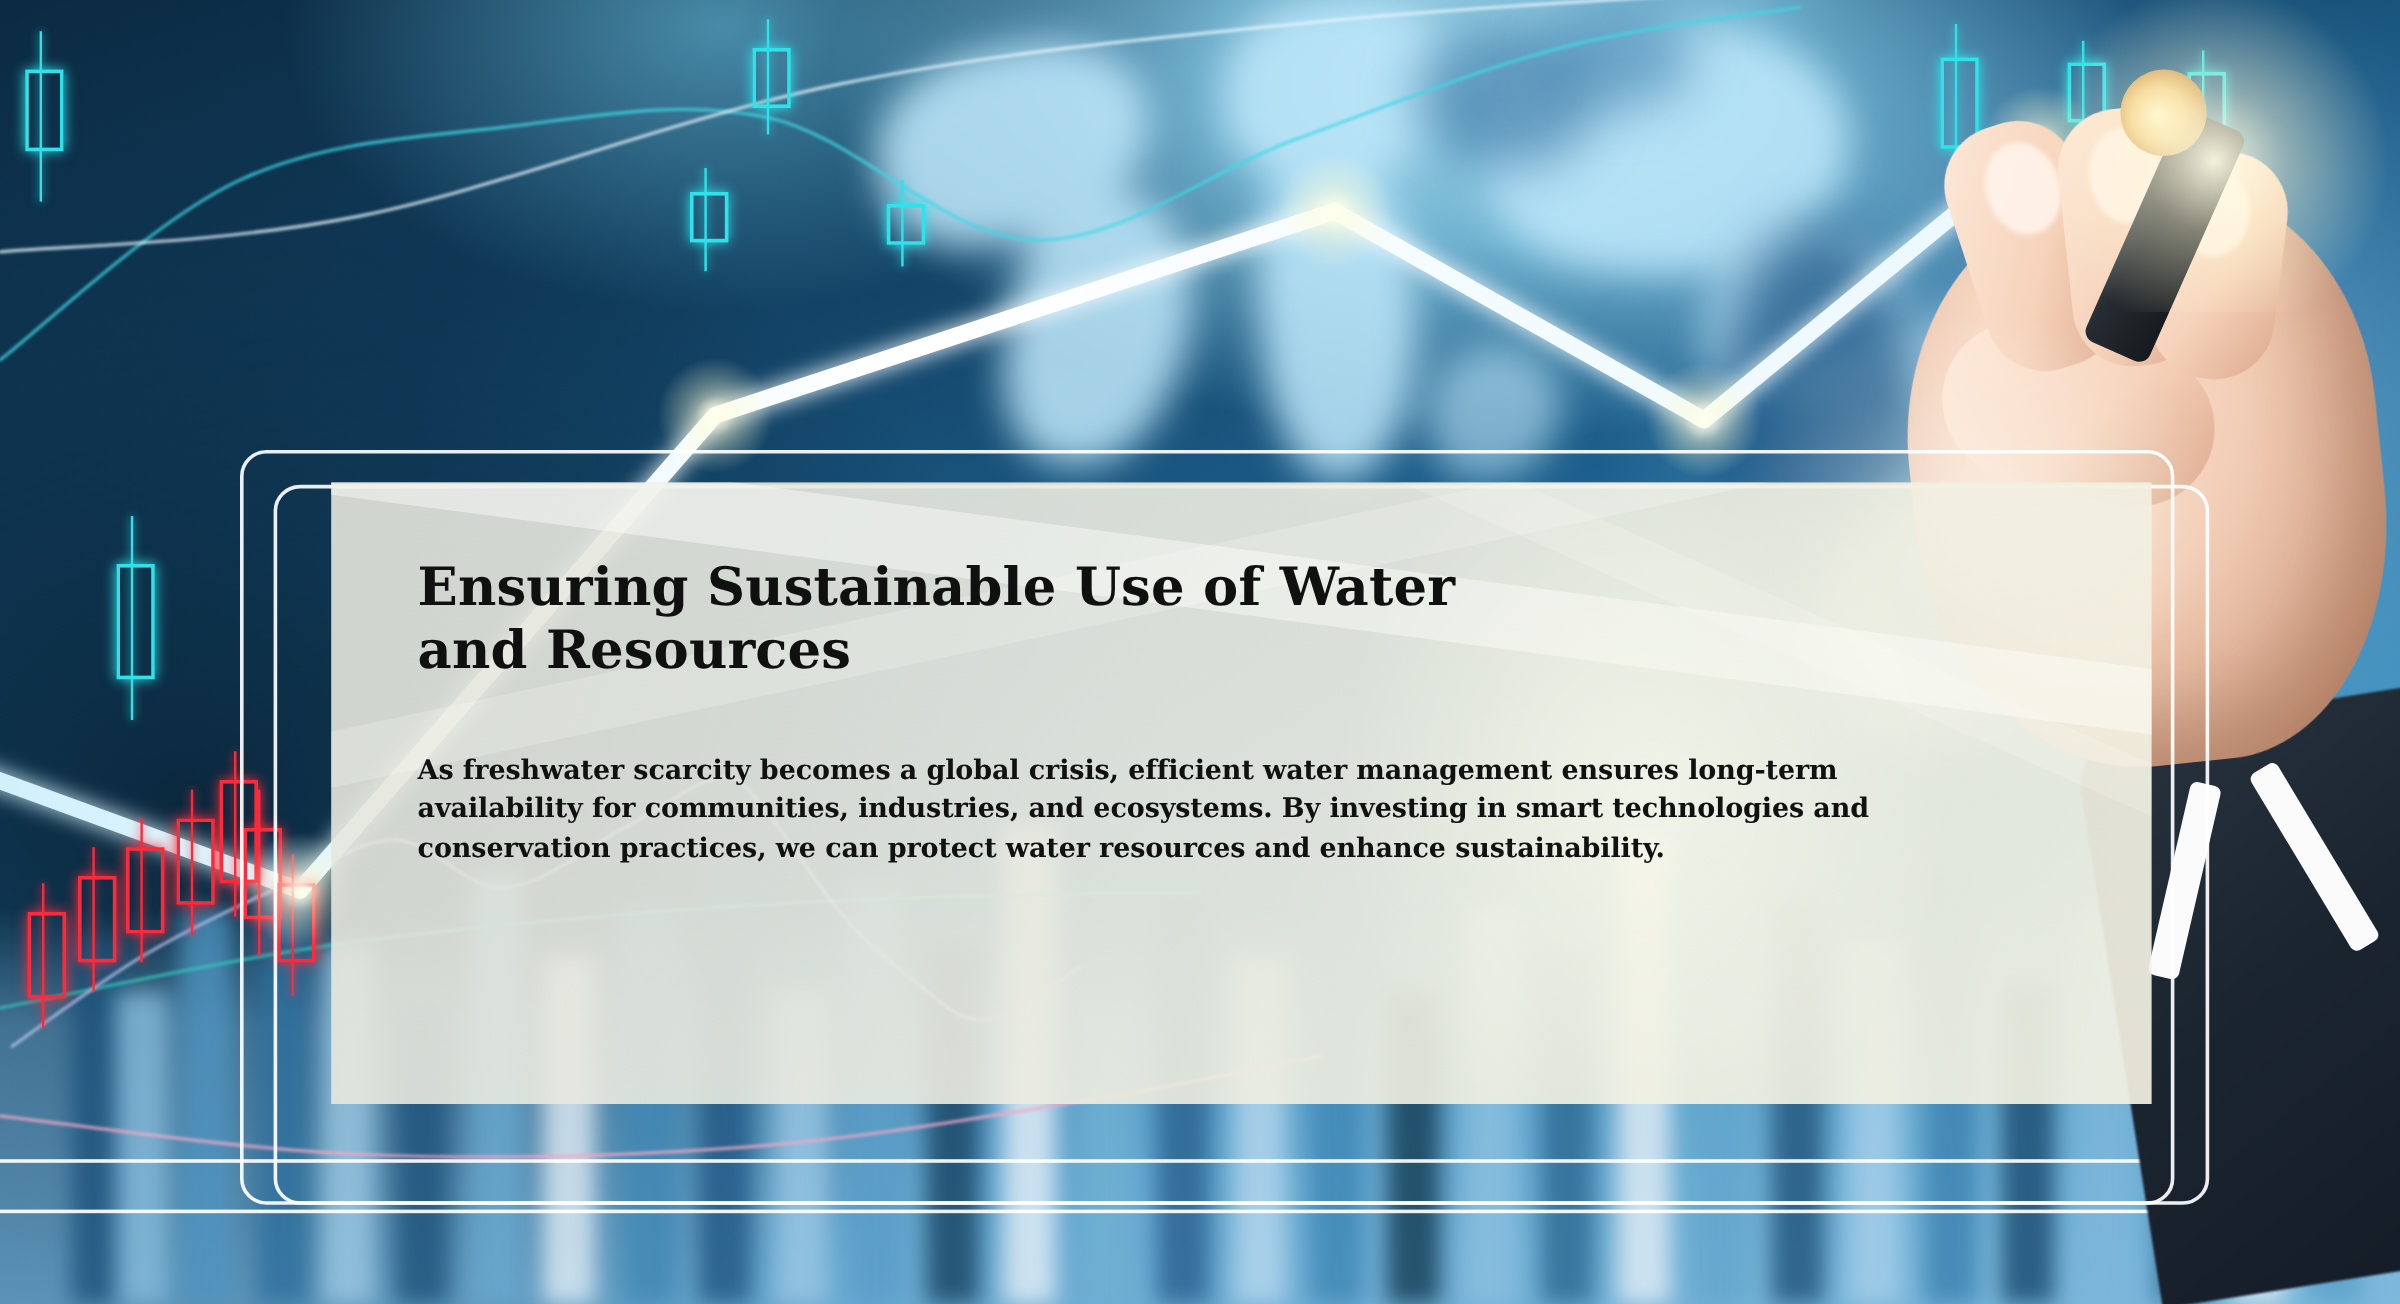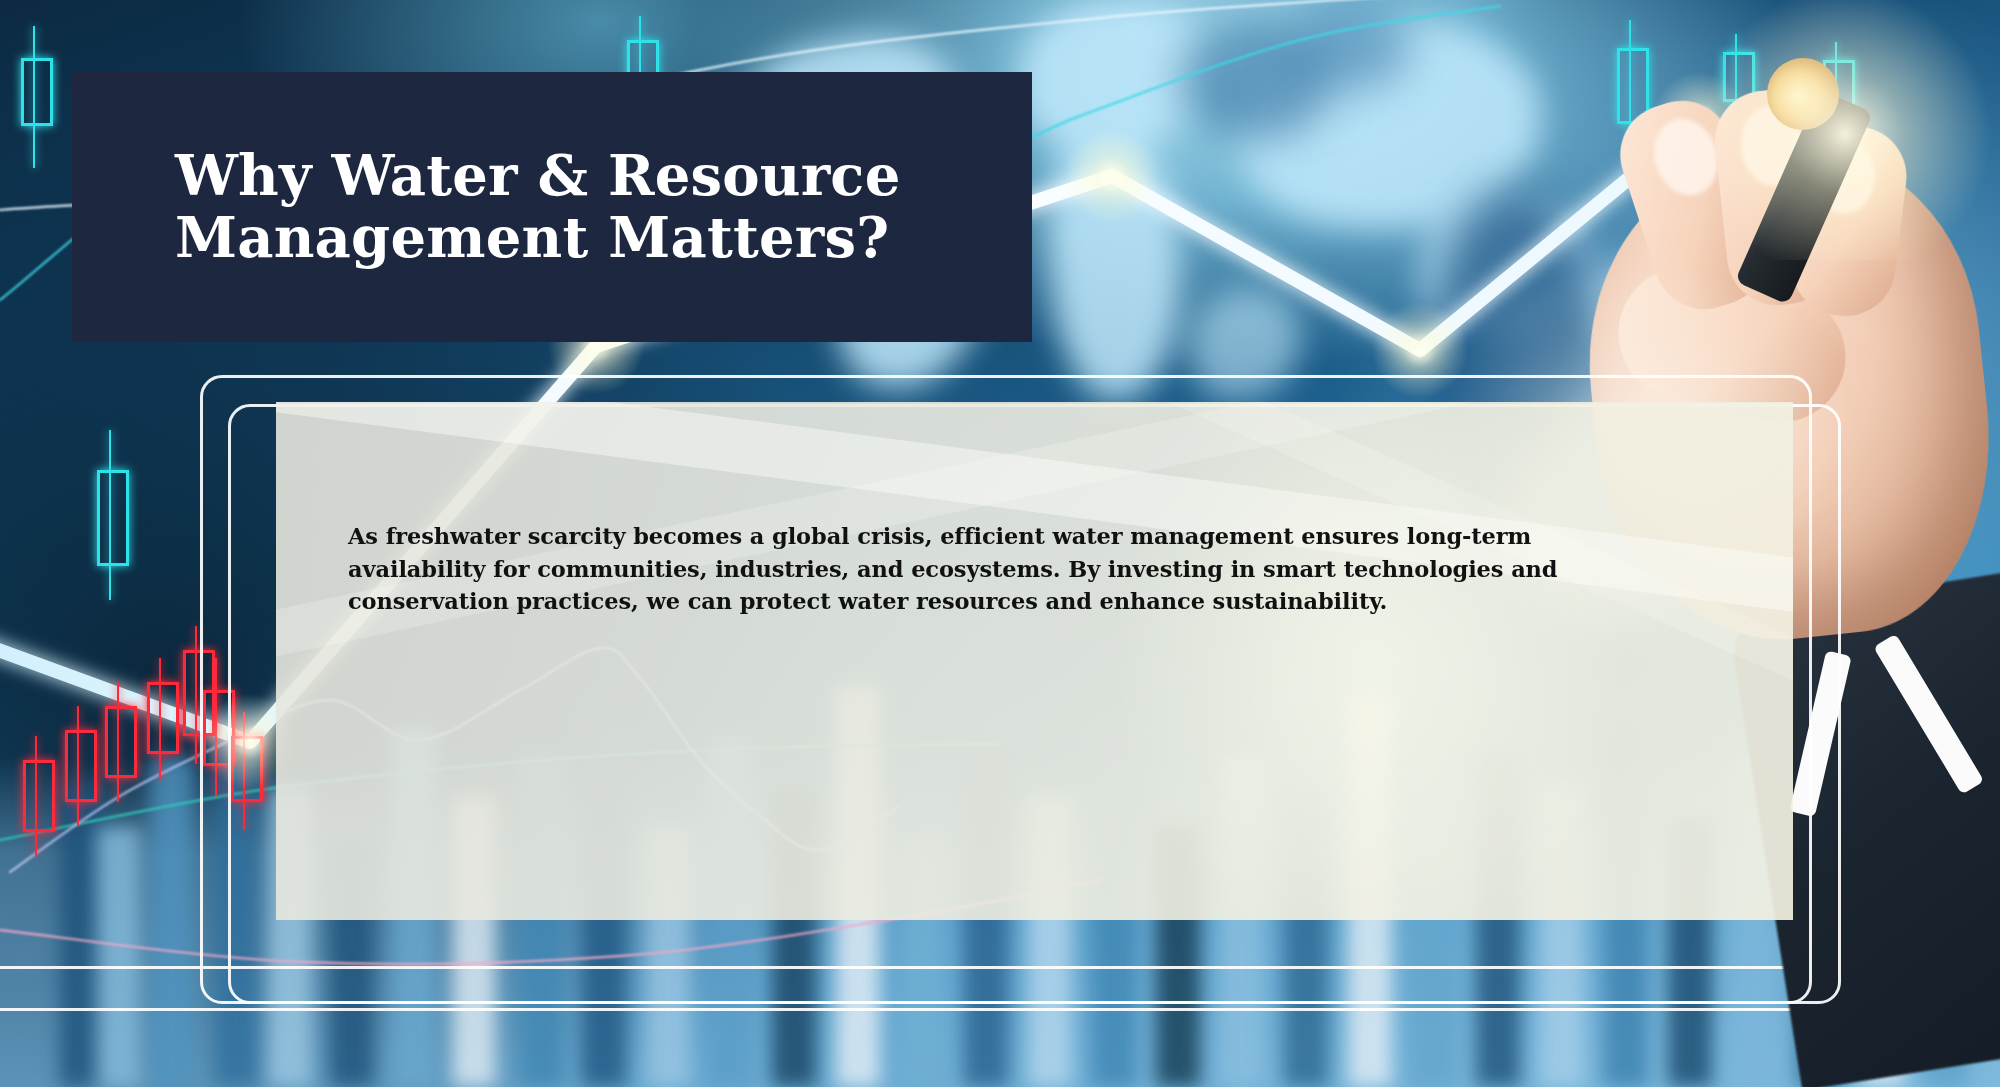--- a/index.html
+++ b/index.html
@@ -366,28 +366,26 @@
       <div class="pen"></div>
       <div class="pen-tip"></div>
       <div class="pen-glow"></div>
       <div class="hand-glow"></div>
     </div>
   </div>
 
   <div class="frame frame-back"></div>
   <div class="frame frame-front"></div>
 
-  <div class="title-panel">
-    <h1 class="title-text">Why Water &amp; Resource
-Management Matters?</h1>
-  </div>
 
   <div class="card">
     <div class="streak st1"></div>
     <div class="streak st2"></div>
     <div class="streak st3"></div>
     <div class="glow"></div>
     <div class="card-inner">
+      <h2 class="card-heading">Ensuring Sustainable Use of Water
+and Resources</h2>
       <p class="card-body">As freshwater scarcity becomes a global crisis, efficient water management ensures long-term availability for communities, industries, and ecosystems. By investing in smart technologies and conservation practices, we can protect water resources and enhance sustainability.</p>
     </div>
   </div>
 
 </div>
 
 </body></html>

